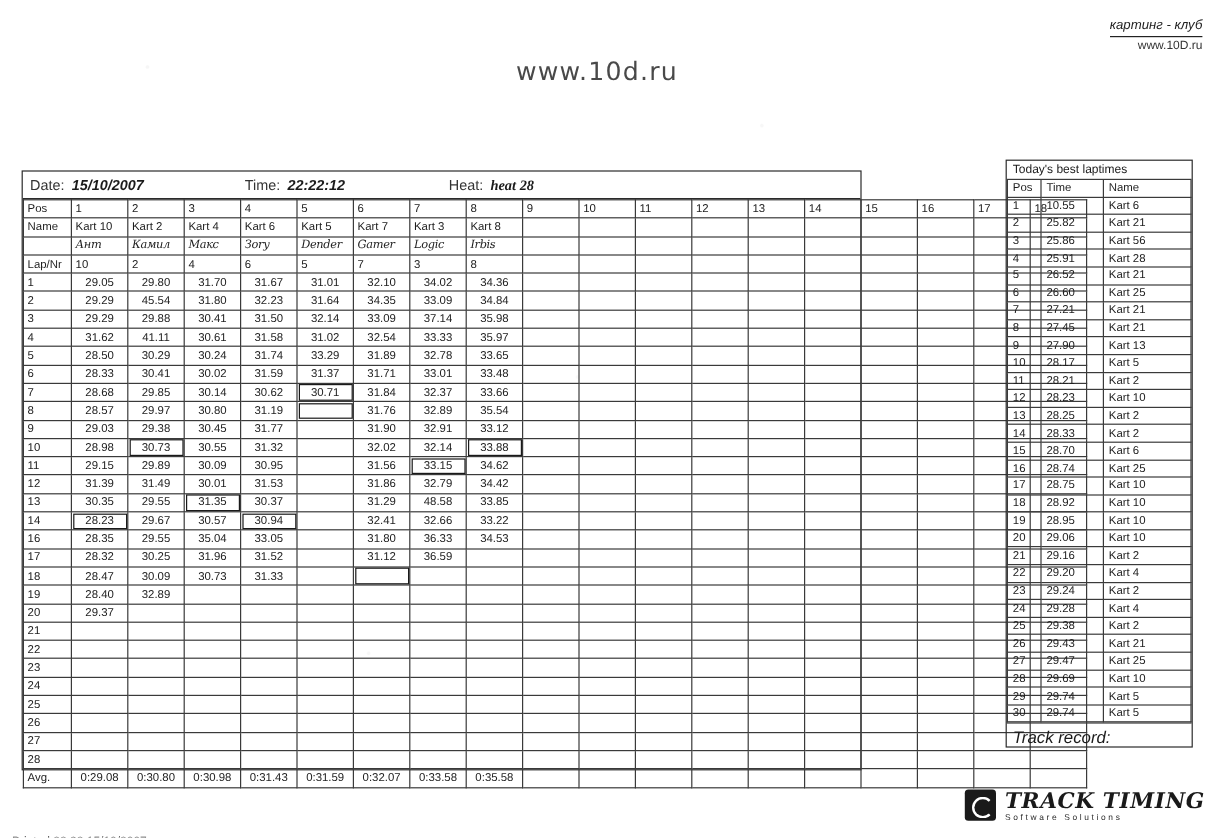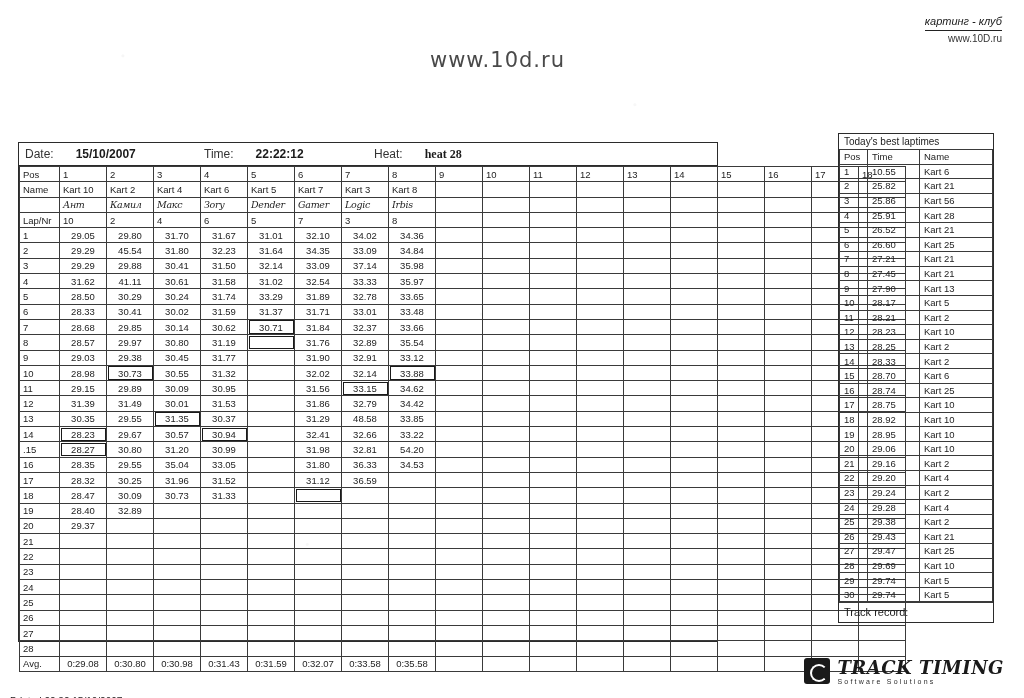--- a/index.html
+++ b/index.html
@@ -81,21 +81,21 @@
   }
   .meta-row {
     height: 22px;
     border-bottom: 1.2px solid #2b2b2b;
     display: flex;
     align-items: center;
     font-size: 12px;
     position: relative;
   }
   .meta-row .lbl { color: #333; }
-  .meta-row .val { font-weight: bold; margin-left: 22px; }
+  .meta-row .val { font-weight: bold; margin-left: 6px; font-style: italic; }
   .meta-item { position: absolute; display: flex; align-items: baseline; }
   .m-date { left: 6px; }
   .m-time { left: 185px; }
   .m-heat { left: 355px; }
   .m-heat .val { font-family: "Liberation Serif", serif; font-weight: bold; }
 
   table.grid {
     border-collapse: collapse;
     table-layout: fixed;
     width: 100%;
@@ -158,23 +158,24 @@
     height: 13.6px;
     padding: 0 0 0 4px;
     text-align: left;
     color: #1d1d1d;
     white-space: nowrap;
     overflow: hidden;
   }
   .bc-pos { width: 28px; }
   .bc-time { width: 52px; }
   .best-record {
-    font-size: 11px;
+    font-size: 14px;
     padding: 3px 0 0 5px;
     border-top: 0.8px solid #3a3a3a;
+    font-style: italic;
   }
 
   
   .printed {
     position: absolute;
     left: 10px;
     top: 696px;
     font-size: 10px;
     color: #222;
     text-align: center;
@@ -641,41 +642,20 @@
           <td></td>
           <td></td>
           <td></td>
           <td></td>
           <td></td>
           <td></td>
           <td></td>
           <td></td>
         </tr>
         <tr>
-          <td class="lh">.15</td>
-          <td class="boxed">28.27</td>
-          <td>30.80</td>
-          <td>31.20</td>
-          <td>30.99</td>
-          <td></td>
-          <td>31.98</td>
-          <td>32.81</td>
-          <td>54.20</td>
-          <td></td>
-          <td></td>
-          <td></td>
-          <td></td>
-          <td></td>
-          <td></td>
-          <td></td>
-          <td></td>
-          <td></td>
-          <td></td>
-        </tr>
-        <tr>
           <td class="lh">16</td>
           <td>28.35</td>
           <td>29.55</td>
           <td>35.04</td>
           <td>33.05</td>
           <td></td>
           <td>31.80</td>
           <td>36.33</td>
           <td>34.53</td>
           <td></td>

